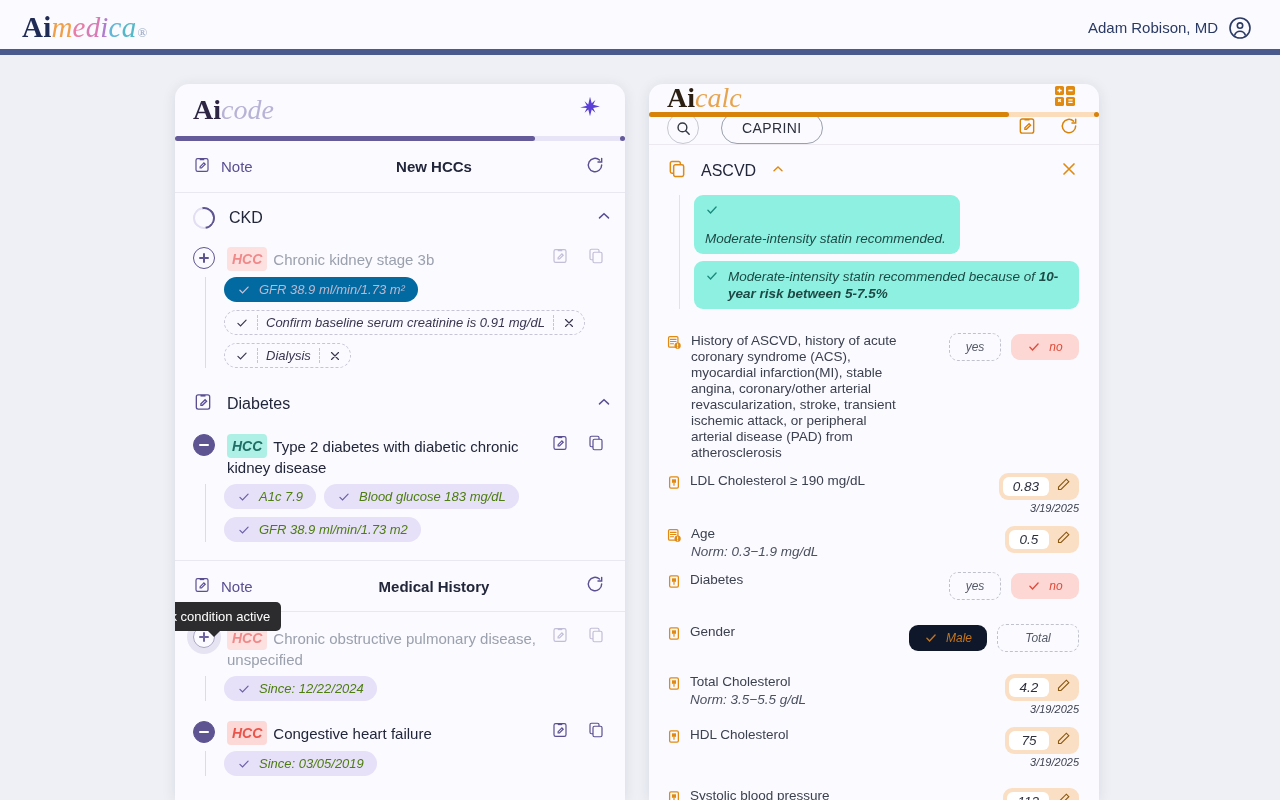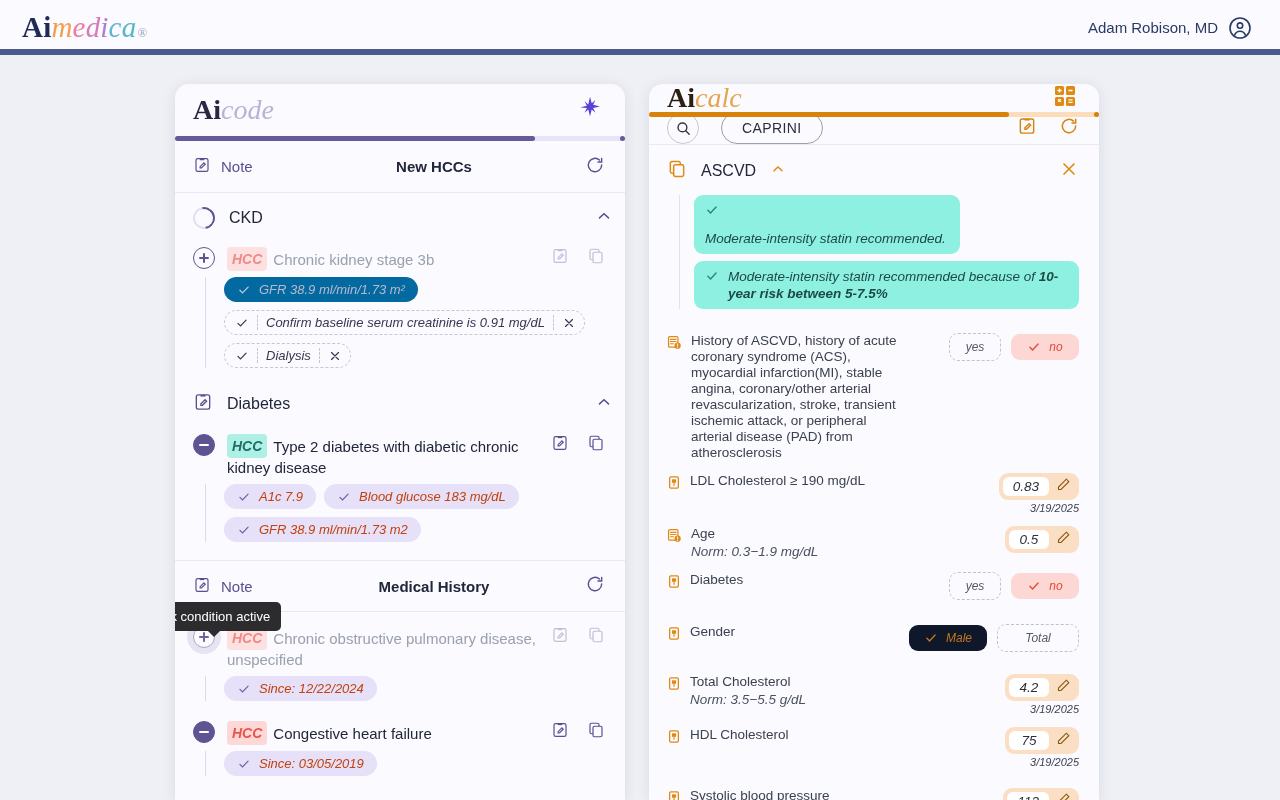--- a/index.html
+++ b/index.html
@@ -190,21 +190,21 @@
   .evid-wrap { padding: 6px 20px 10px 30px; }
   .evid-line {
     border-left: 1.5px solid #ded9ee;
     padding-left: 18px;
     display: flex; flex-wrap: wrap; gap: 8px;
   }
   .chip {
     display: inline-flex; align-items: center; gap: 8px;
     padding: 5px 13px; border-radius: 13px;
     font-size: 13px; font-style: italic;
-    background: #e6e0f8; color: #c2410c;
+    background: #e6e0f8; color: #4d7c0f;
   }
   .chip.faded { background: #0369a1; color: #bcb8cc; }
   .chip.dashed {
     background: transparent;
     border: 1.3px dashed #c8c4d8;
     color: #3a3550;
     padding: 4px 8px 4px 10px;
   }
   .chip .sep {
     border-left: 1.3px dashed #c8c4d8;

